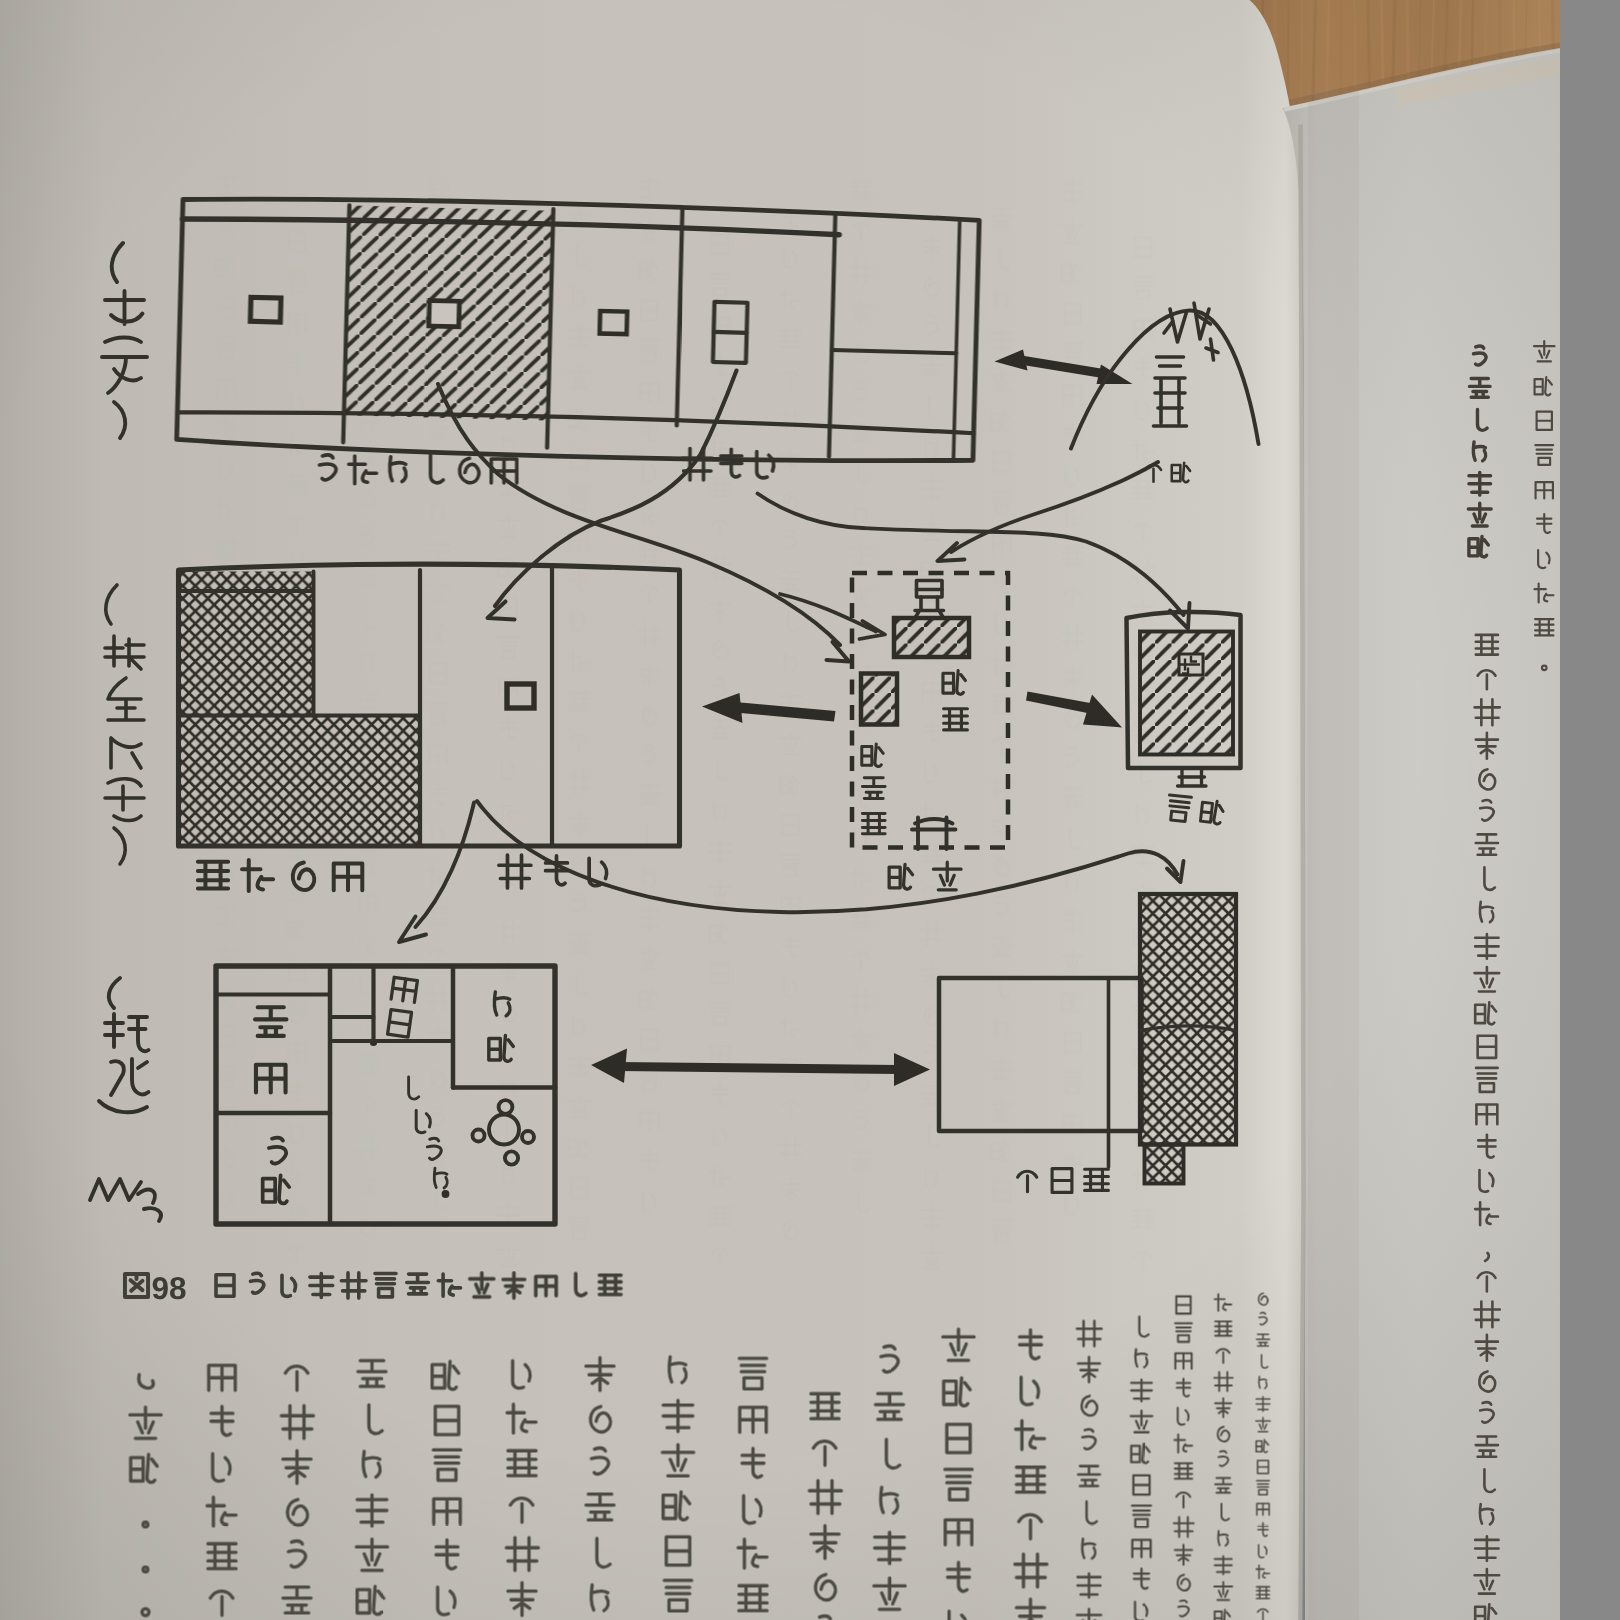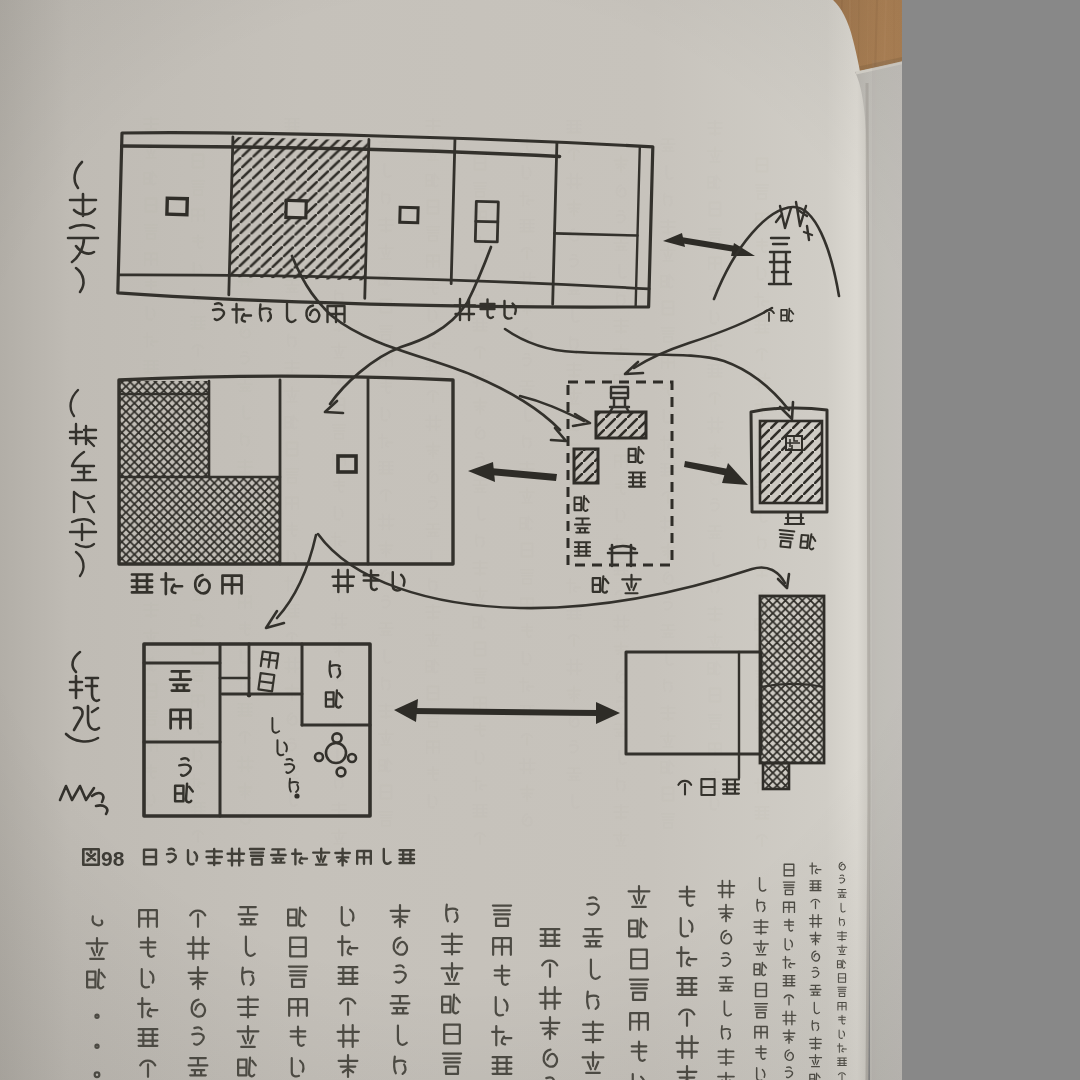--- a/index.html
+++ b/index.html
@@ -1,15 +1,15 @@
 <!DOCTYPE html>
 <html><head><meta charset="utf-8">
 <style>
 html,body{margin:0;padding:0;background:#888;}
-#page{position:relative;width:902px;height:1080px;overflow:hidden;font-family:"Liberation Sans",sans-serif;}
+#page{position:relative;width:1040px;height:1080px;overflow:hidden;font-family:"Liberation Sans",sans-serif;}
 .tp{stroke:#4c4a43;stroke-width:8.5;fill:none;stroke-linecap:round;stroke-linejoin:round;}
 .tb{stroke:#413f38;stroke-width:12;fill:none;stroke-linecap:round;stroke-linejoin:round;}
 .hw{stroke:#34322c;stroke-width:9.5;fill:none;stroke-linecap:round;stroke-linejoin:round;}
 .bl{stroke:#aaa69d;stroke-width:10;fill:none;stroke-linecap:round;opacity:0.55;}
 .ink{stroke:#33312c;fill:none;stroke-linecap:round;stroke-linejoin:round;}
 </style></head><body>
 <div id="page">
 <svg width="1080" height="1080" viewBox="0 0 1080 1080" xmlns="http://www.w3.org/2000/svg">
 <defs>
 <g id="pa">

